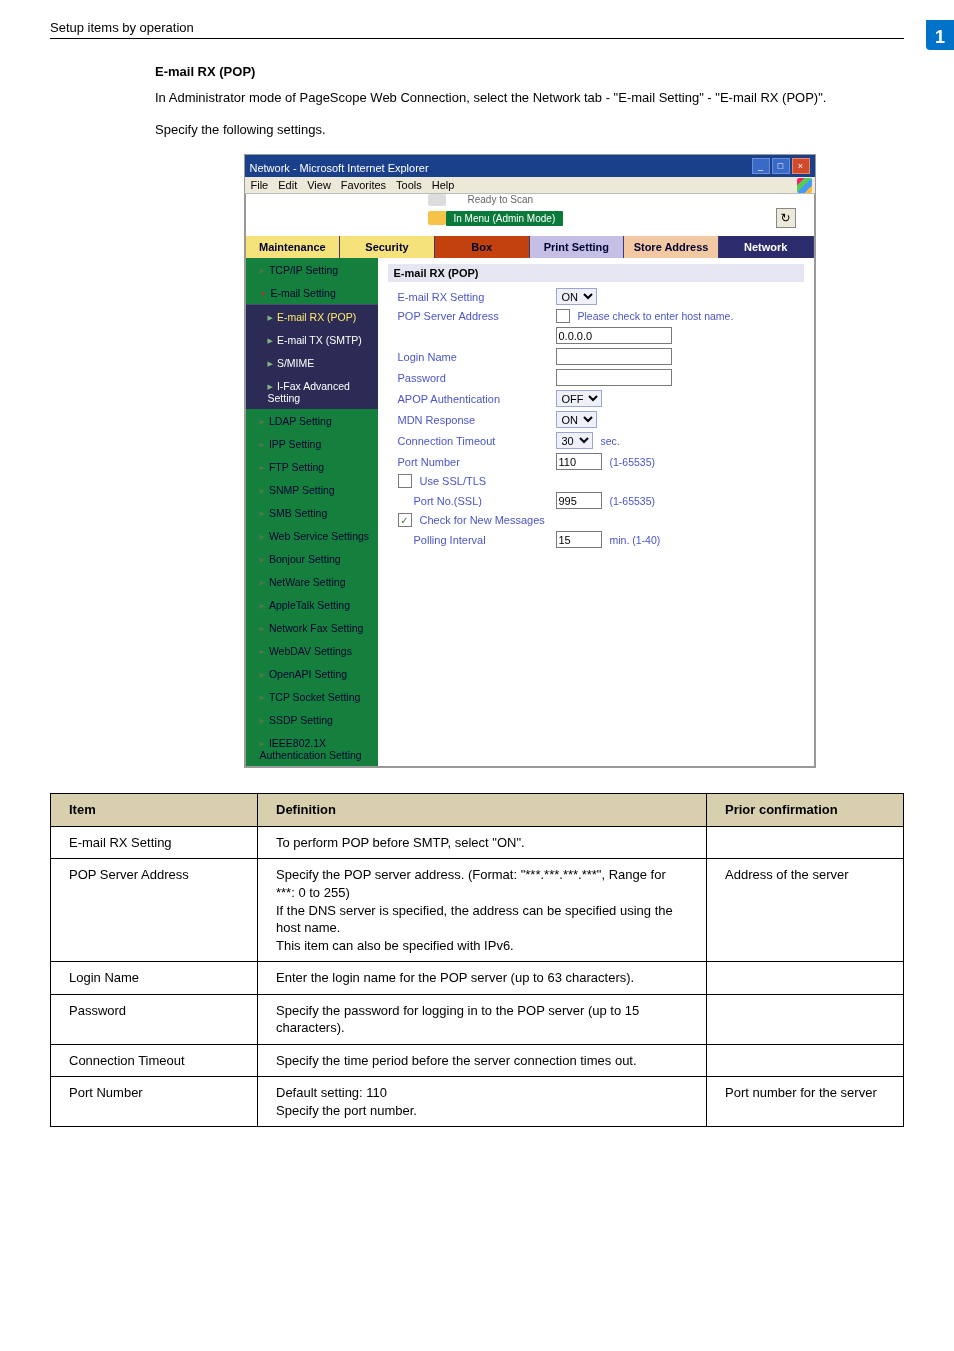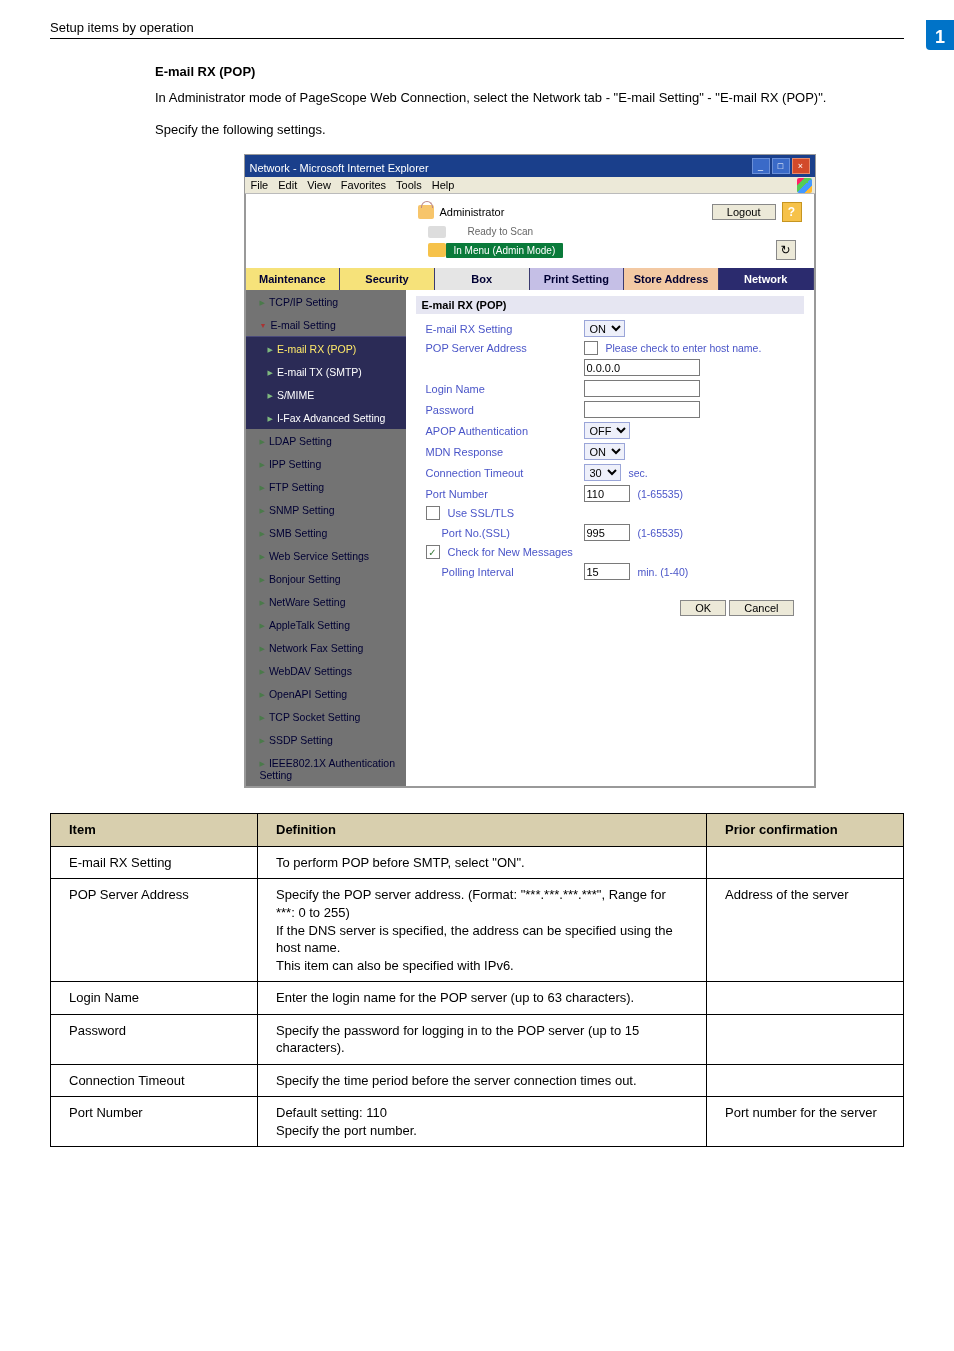--- a/index.html
+++ b/index.html
@@ -26,26 +26,26 @@
 .btn{background:#ece9d8;border:1px solid #888;padding:1px 14px;font-size:11px;cursor:pointer}
 .help-btn{width:18px;height:18px;background:#f6c24a;border:1px solid #c69520;color:#fff;font-weight:bold;font-size:12px;display:flex;align-items:center;justify-content:center}
 .status-row{display:flex;align-items:flex-start;gap:22px;margin-left:170px;font-size:10px;color:#666;padding:0 12px 2px}
 .status-icon{width:18px;height:12px;background:#ddd;border-radius:2px}
 .mode-row{display:flex;align-items:center;gap:6px;margin-left:170px;padding:0 12px 8px;justify-content:space-between}
 .mode-chip{background:#0a7a3a;color:#fff;font-size:10px;padding:2px 8px;border-radius:1px}
 .refresh-btn{width:18px;height:18px;border:1px solid #888;background:#ece9d8;display:flex;align-items:center;justify-content:center;font-size:12px;margin-right:6px}
 .tabbar{display:flex;background:#2b2b56}
 .tab{flex:1;text-align:center;padding:5px 0;font-size:11px;font-weight:bold;color:#003;border-right:1px solid #3a3a70;cursor:pointer}
 .tab.yellow{background:#f6e27a}
-.tab.blue{background:#e5e5e5}
+.tab.blue{background:#c2410c}
 .tab.purple{background:#c5bfe6}
 .tab.peach{background:#f3c9a3}
 .tab.navy{background:#2b2b6e;color:#fff}
 .main-row{display:flex}
-.sidebar{width:160px;background:#737373;font-size:10.5px}
+.sidebar{width:132px;background:#15803d;font-size:10.5px}
 .sb-item{padding:5px 6px 5px 14px;color:#003;cursor:pointer;border-top:1px solid rgba(0,0,0,0)}
 .sb-item:before{content:"▶";font-size:7px;color:#4a7a4a;margin-right:4px;vertical-align:1px}
 .sb-item.exp:before{content:"▼";color:#a33}
 .sb-sub{background:#2b2b56;color:#fff;border-top:1px solid #4a4a7a}
 .sb-sub .sb-item{color:#fff;padding-left:22px}
 .sb-sub .sb-item:before{color:#7fb97f}
 .sb-sub .sb-item.active{color:#ffea6a}
 .form-area{flex:1;background:#fff;padding:6px 10px;font-size:11px;min-height:455px}
 .form-title{background:#e6e6f2;font-weight:bold;padding:3px 6px;margin-bottom:4px}
 .frow{display:flex;align-items:center;padding:2px 0 2px 10px;color:#4a55c8;gap:8px}
@@ -88,30 +88,20 @@
       <div class="ie-menu">
         <span>File</span>
         <span>Edit</span>
         <span>View</span>
         <span>Favorites</span>
         <span>Tools</span>
         <span>Help</span>
         <span class="wlogo"></span>
       </div>
       <div class="app-body">
-        <div class="app-header-row">
-          <div class="admin-left">
-            <span class="admin-icon"></span>
-            <span>Administrator</span>
-          </div>
-          <div class="logout-group">
-            <button class="btn">Logout</button>
-            <span class="help-btn">?</span>
-          </div>
-        </div>
         <div class="status-row">
           <span class="status-icon"></span>
           <span>Ready to Scan</span>
         </div>
         <div class="mode-row">
           <span style="display:flex;align-items:center">
             <span style="width:18px;height:14px;background:#f6c24a;border-radius:2px"></span>
             <span class="mode-chip">In Menu (Admin Mode)</span>
           </span>
           <span class="refresh-btn">↻</span>
@@ -202,24 +192,20 @@
               </div>
             <div class="frow">
                 <span class="cb">✓</span>
                 <span style="color:#4a55c8">Check for New Messages</span>
               </div>
             <div class="frow ind">
                 <span class="flabel" style="width:134px">Polling Interval</span>
                 <input class="txt sm" value="15" style="">
                 <span class="range">min.  (1-40)</span>
               </div>
-            <div class="btnrow">
-              <button class="btn">OK</button>
-              <button class="btn">Cancel</button>
-            </div>
           </div>
         </div>
       </div>
     </div>
   </div>
 
   <div class="table-wrap">
     <table class="def">
       <tbody>
           <tr>

